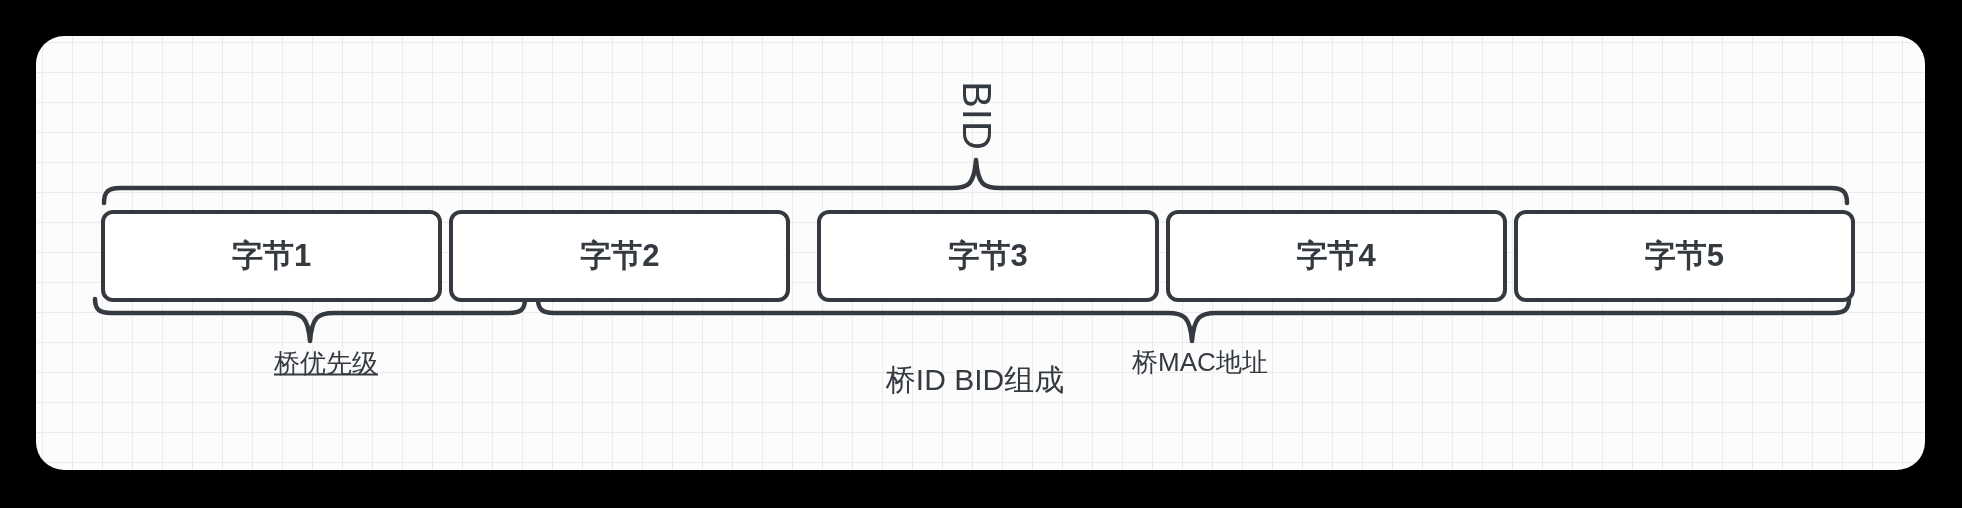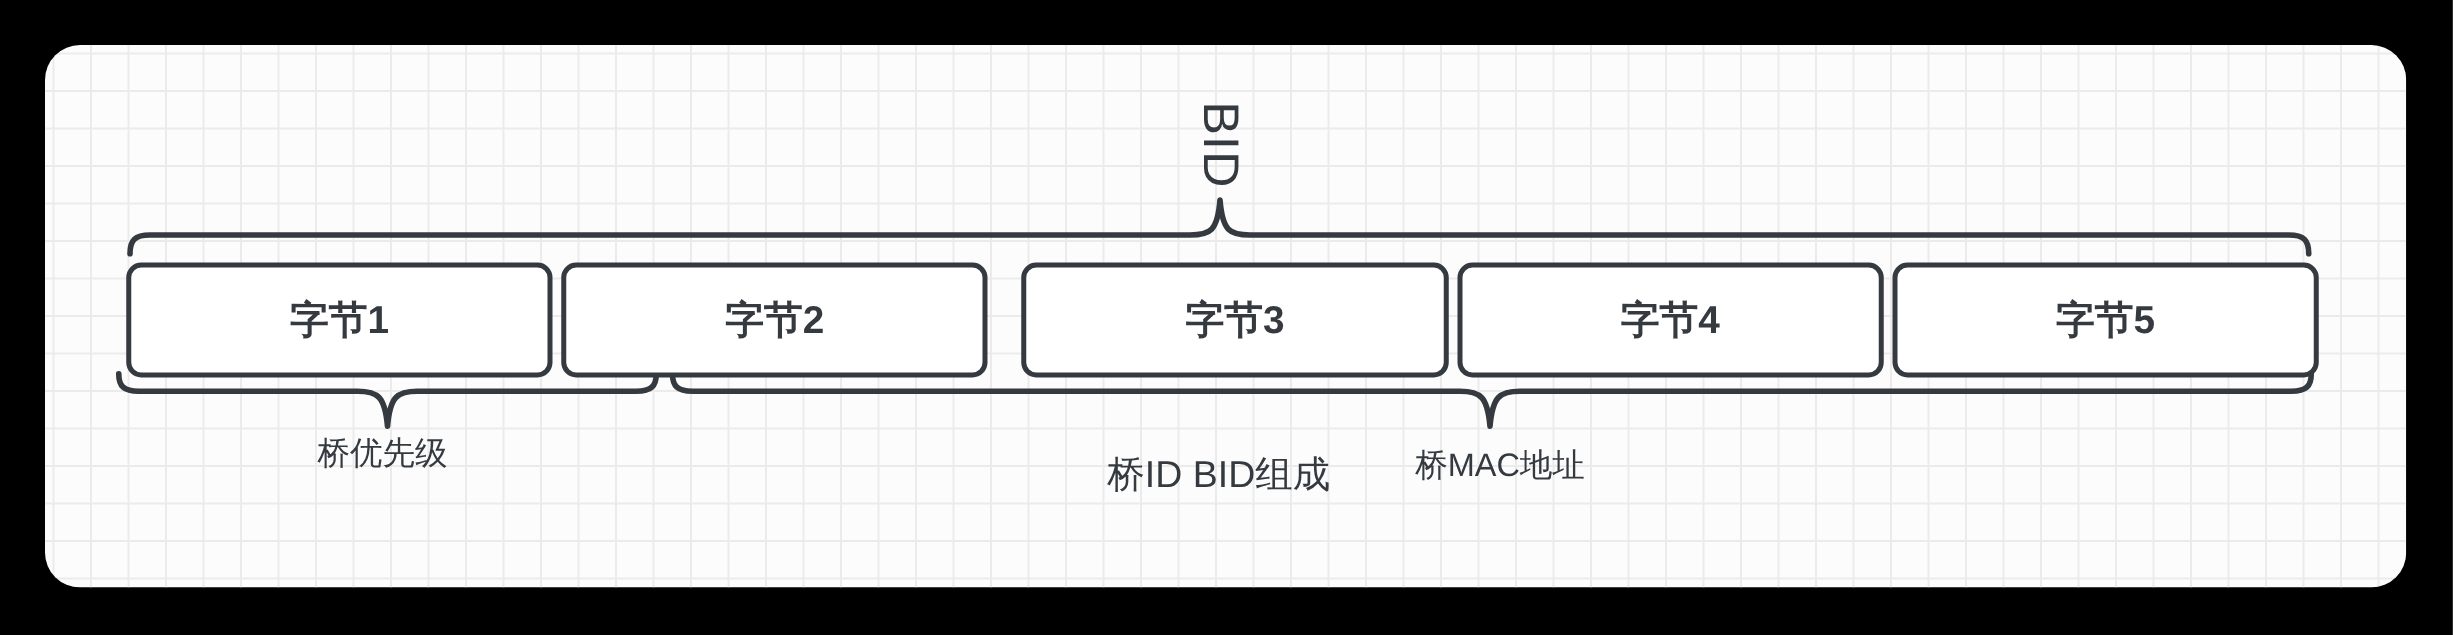--- a/index.html
+++ b/index.html
@@ -54,22 +54,22 @@
     font-size: 31px; font-weight: 600; color: var(--stroke);
     white-space: nowrap;
   }
   .byte-box.gap-after { margin-right: 20px; }
 
   .group-label {
     position: absolute; transform: translate(-50%, -50%);
     font-size: 26px; font-weight: 500; color: var(--stroke);
     white-space: nowrap;
   }
-  .group-label.left  { left: 306px;  top: 363px; }
-  .group-label.right { left: 1200px; top: 372px; }
+  .group-label.left  { left: 326px;  top: 363px; text-decoration: underline; }
+  .group-label.right { left: 1200px; top: 362px; }
 
   .caption {
     position: absolute; left: 975px; top: 380px;
     transform: translate(-50%, -50%);
     font-size: 30px; font-weight: 400; color: var(--stroke);
     white-space: nowrap;
   }
 </style>
 </head>
 <body>

